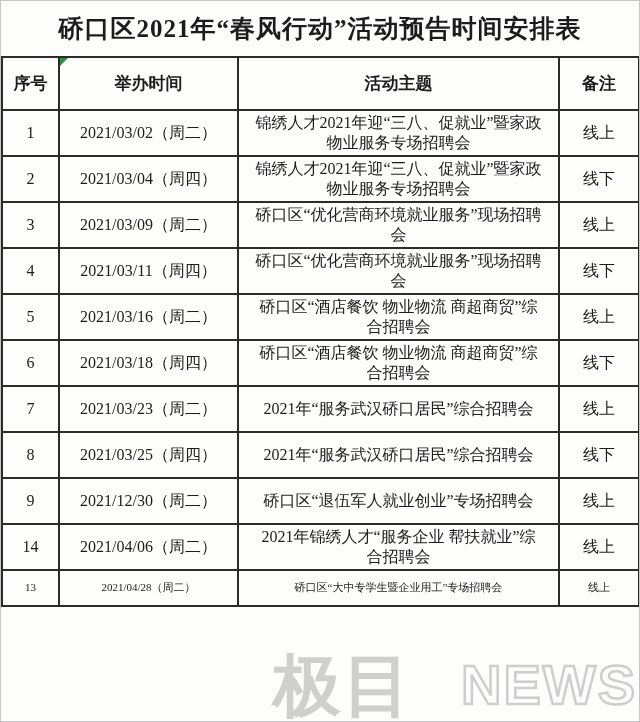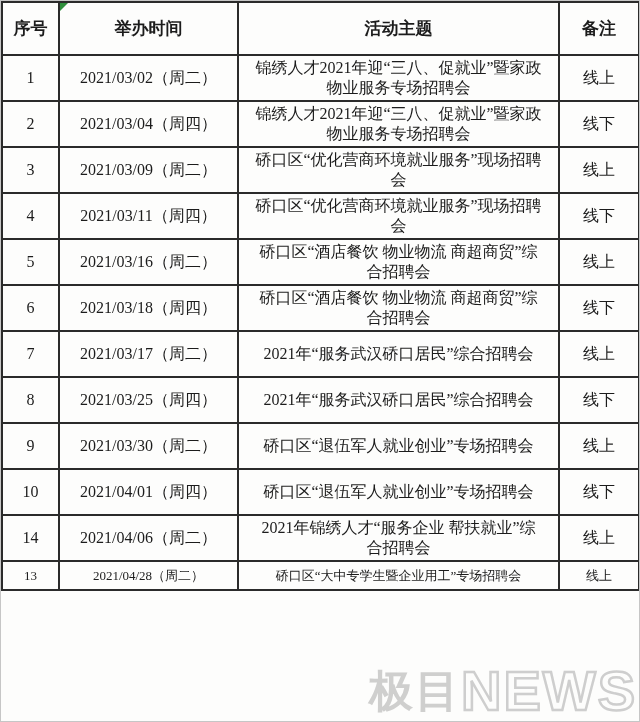--- a/index.html
+++ b/index.html
@@ -53,22 +53,22 @@
     font-size: 16px;
     line-height: 1.22;
   }
   tbody td.cell-no {
     font-size: 16px;
   }
   tbody td.cell-theme {
     padding: 1px 15px;
   }
   tbody tr:last-child td {
-    height: 29px;
-    font-size: 13px;
+    height: 36px;
+    font-size: 11px;
     white-space: nowrap;
   }
   .rel { position: relative; }
   .corner {
     position: absolute;
     top: 0;
     left: 0;
     width: 0;
     height: 0;
     border-top: 8px solid #2f8f3c;
@@ -80,36 +80,38 @@
     bottom: 2px;
     display: flex;
     align-items: center;
     pointer-events: none;
     font-family: "Liberation Sans", "DejaVu Sans", sans-serif;
     font-weight: bold;
     line-height: 1;
     z-index: 5;
   }
   .wm-cn {
-    font-size: 44px;
+    font-size: 68px;
     color: rgba(150, 150, 150, 0.45);
     letter-spacing: 2px;
   }
   .wm-en {
     font-size: 56px;
     color: rgba(255, 255, 255, 0.12);
     -webkit-text-stroke: 2.5px rgba(160, 160, 160, 0.5);
     letter-spacing: 2px;
+    margin-left: 48px;
   }
 </style>
 </head>
 <body>
 
 <div class="page">
 
+  <div class="title">硚口区2021年“春风行动”活动预告时间安排表</div>
 
   <table class="schedule">
     <colgroup>
       <col style="width:57px">
       <col style="width:179px">
       <col style="width:321px">
       <col style="width:80px">
     </colgroup>
     <thead>
       <tr>
@@ -174,51 +176,42 @@
       
       <span>2021/03/18（周四）</span>
     </td>
     <td class="cell-theme">硚口区“酒店餐饮 物业物流 商超商贸”综合招聘会</td>
     <td class="cell-note">线下</td>
   </tr>
         <tr>
     <td class="cell-no">7</td>
     <td class="rel cell-date">
       
-      <span>2021/03/17（周二）</span>
+      <span>2021/03/23（周二）</span>
     </td>
     <td class="cell-theme">2021年“服务武汉硚口居民”综合招聘会</td>
     <td class="cell-note">线上</td>
   </tr>
         <tr>
     <td class="cell-no">8</td>
     <td class="rel cell-date">
       
       <span>2021/03/25（周四）</span>
     </td>
     <td class="cell-theme">2021年“服务武汉硚口居民”综合招聘会</td>
     <td class="cell-note">线下</td>
   </tr>
         <tr>
     <td class="cell-no">9</td>
     <td class="rel cell-date">
       
-      <span>2021/03/30（周二）</span>
+      <span>2021/12/30（周二）</span>
     </td>
     <td class="cell-theme">硚口区“退伍军人就业创业”专场招聘会</td>
     <td class="cell-note">线上</td>
-  </tr>
-        <tr>
-    <td class="cell-no">10</td>
-    <td class="rel cell-date">
-      
-      <span>2021/04/01（周四）</span>
-    </td>
-    <td class="cell-theme">硚口区“退伍军人就业创业”专场招聘会</td>
-    <td class="cell-note">线下</td>
   </tr>
         <tr>
     <td class="cell-no">14</td>
     <td class="rel cell-date">
       
       <span>2021/04/06（周二）</span>
     </td>
     <td class="cell-theme">2021年锦绣人才“服务企业 帮扶就业”综合招聘会</td>
     <td class="cell-note">线上</td>
   </tr>

